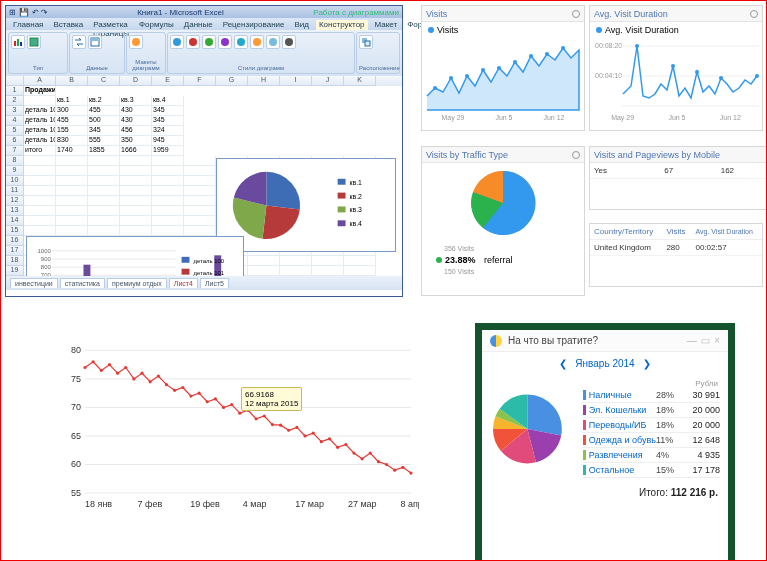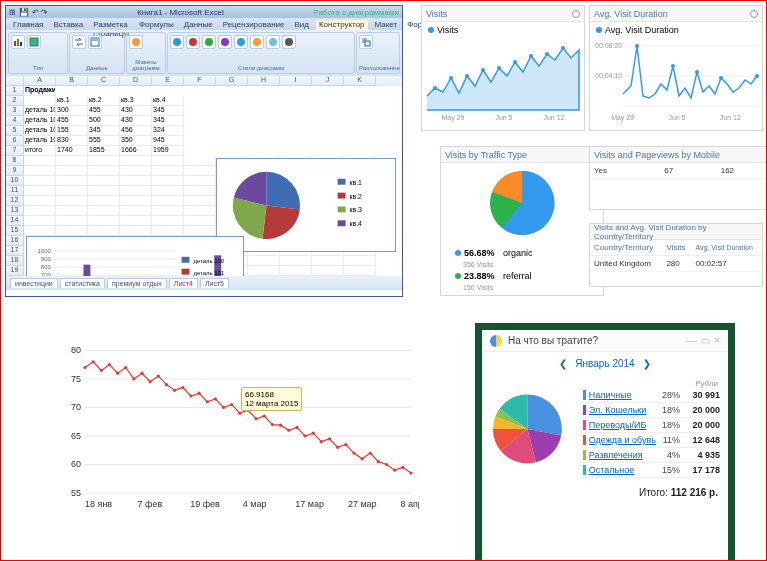--- a/index.html
+++ b/index.html
@@ -33,21 +33,21 @@
 
 .ga{border:1px solid #d7d7d7;font-size:9px;background:#fff}
 .ga .hdr{background:#f7f7f7;border-bottom:1px solid #e4e4e4;height:16px;display:flex;align-items:center;justify-content:space-between;padding:0 4px;color:#4f77b3}
 .gear{width:8px;height:8px;border:1px solid #999;border-radius:50%}
 #ga-visits{left:420px;top:4px;width:164px;height:126px}
 #ga-dur{left:588px;top:4px;width:174px;height:126px}
 .ga .legend{display:flex;align-items:center;gap:3px;padding:3px 6px}
 .dot{width:6px;height:6px;border-radius:50%}
 .ga svg.plot{width:100%}
 .ga .xlbls{display:flex;justify-content:space-around;font-size:7px;color:#999;padding:0 4px}
-#ga-traffic{left:439px;top:145px;width:164px;height:150px}
+#ga-traffic{left:420px;top:145px;width:164px;height:150px}
 #ga-mobile{left:588px;top:145px;width:200px;height:64px}
 #ga-country{left:588px;top:222px;width:174px;height:64px}
 .ga table{width:100%;font-size:8px;border-collapse:collapse;color:#333}
 .ga th{color:#4f77b3;text-align:left;font-weight:normal;padding:3px 4px;border-bottom:1px solid #eee}
 .ga td{padding:3px 4px;border-bottom:1px solid #f3f3f3}
 
 
 #ts{left:58px;top:332px;width:360px;height:178px;position:absolute}
 #ts svg{width:100%;height:100%}
 .tooltip{position:absolute;background:#fffbd6;border:1px solid #c9b95a;font-size:8px;padding:2px 3px;border-radius:2px}
@@ -57,23 +57,23 @@
 #budget .bhdr{height:22px;display:flex;align-items:center;padding:0 8px;color:#444;gap:6px;background:#fbfbfb;border-bottom:1px solid #eee;justify-content:space-between}
 #budget .logo{width:12px;height:12px;border-radius:50%;background:conic-gradient(#ffd23f 0 50%,#4a90e2 50% 100%)}
 #budget .nav{display:flex;justify-content:center;align-items:center;gap:8px;padding:6px;color:#06c}
 #budget .chev{color:#06c;cursor:pointer}
 #budget .body{display:flex;padding:4px 8px;gap:18px}
 #budget .pie{width:100px;height:100px}
 #budget .list{flex:1}
 #budget .rublbl{text-align:right;font-size:8px;color:#999;padding-right:2px}
 #budget .li{display:flex;align-items:center;height:15px;border-bottom:1px solid #eee;font-size:9px}
 #budget .li .sw{width:3px;height:10px;margin-right:3px}
-#budget .li .nm{color:#06c;text-decoration:underline;flex:1;overflow:hidden;white-space:nowrap;text-overflow:ellipsis}
-#budget .li .pct{width:24px;text-align:right;color:#444}
-#budget .li .amt{width:40px;text-align:right;color:#222;font-weight:bold}
+#budget .li .nm{color:#06c;flex:1;overflow:hidden;white-space:nowrap;text-overflow:ellipsis}
+#budget .li .pct{width:24px;color:#444}
+#budget .li .amt{width:40px;text-align:right;color:#222;font-weight:normal}
 #budget .total{text-align:right;padding:4px 10px 0;font-size:10px;color:#222}
 </style>
 </head>
 <body>
 
 <div id="excel" class="panel">
   <div class="titlebar">
     <span>⊞</span>
     <span>💾 ↶ ↷</span>
     <span style="flex:1;text-align:center">Книга1 - Microsoft Excel</span>
@@ -587,21 +587,20 @@
       <path d="M0 0 L-13 -29 A32 32 0 0 1 28 -15 Z" fill="#f68b28"></path>
       <path d="M0 0 L28 -15 A32 32 0 0 1 0 -32 Z" fill="#f68b28" opacity="0"></path>
       <path d="M0 0 L-13 -29 A32 32 0 0 1 -31 8 Z" fill="#2bb24c" transform="rotate(180)"></path>
       <path d="M0 -32 A32 32 0 0 1 26 18 L0 0Z" fill="#3399ee"></path>
       <path d="M26 18 A32 32 0 0 1 -20 25 L0 0Z" fill="#3399ee"></path>
       <path d="M-20 25 A32 32 0 0 1 -30 -11 L0 0Z" fill="#2bb24c"></path>
       <path d="M-30 -11 A32 32 0 0 1 0 -32 L0 0Z" fill="#f68b28"></path>
     </g>
   </svg>
   <div style="padding:0 8px">
-    <div class="legend"><span class="dot" style="background:#3399ee"></span><b>56.68%</b>&nbsp;<span>organic</span></div>
     <div style="font-size:7px;color:#999;padding-left:14px">356 Visits</div>
     <div class="legend"><span class="dot" style="background:#2bb24c"></span><b>23.88%</b>&nbsp;<span>referral</span></div>
     <div style="font-size:7px;color:#999;padding-left:14px">150 Visits</div>
   </div>
 </div>
 
 <div id="ga-mobile" class="panel ga">
   <div class="hdr">
       <span>Visits and Pageviews by Mobile</span>
     </div>
@@ -610,23 +609,20 @@
     <tr>
           <td>Yes</td>
           <td>67</td>
           <td>162</td>
         </tr>
   </tbody>
     </table>
 </div>
 
 <div id="ga-country" class="panel ga">
-  <div class="hdr">
-      <span style="font-size:8px">Visits and Avg. Visit Duration by Country/Territory</span>
-    </div>
   <table>
     <tbody>
         <tr>
           <th>Country/Territory</th>
           <th>Visits</th>
           <th style="font-size:7px">Avg. Visit Duration</th>
         </tr>
     <tr>
           <td>United Kingdom</td>
           <td>280</td>

